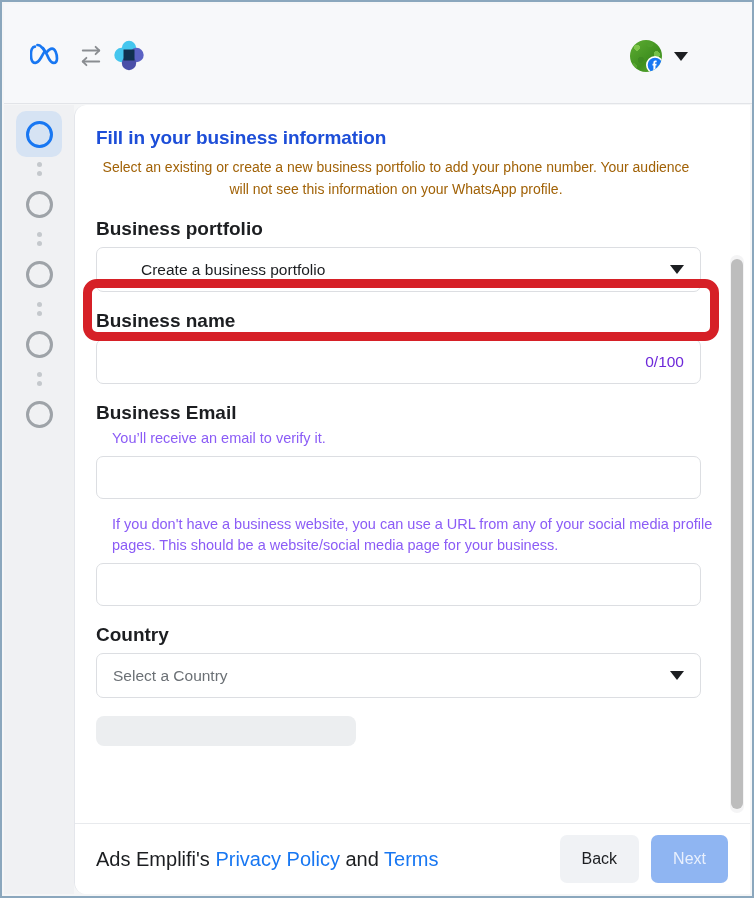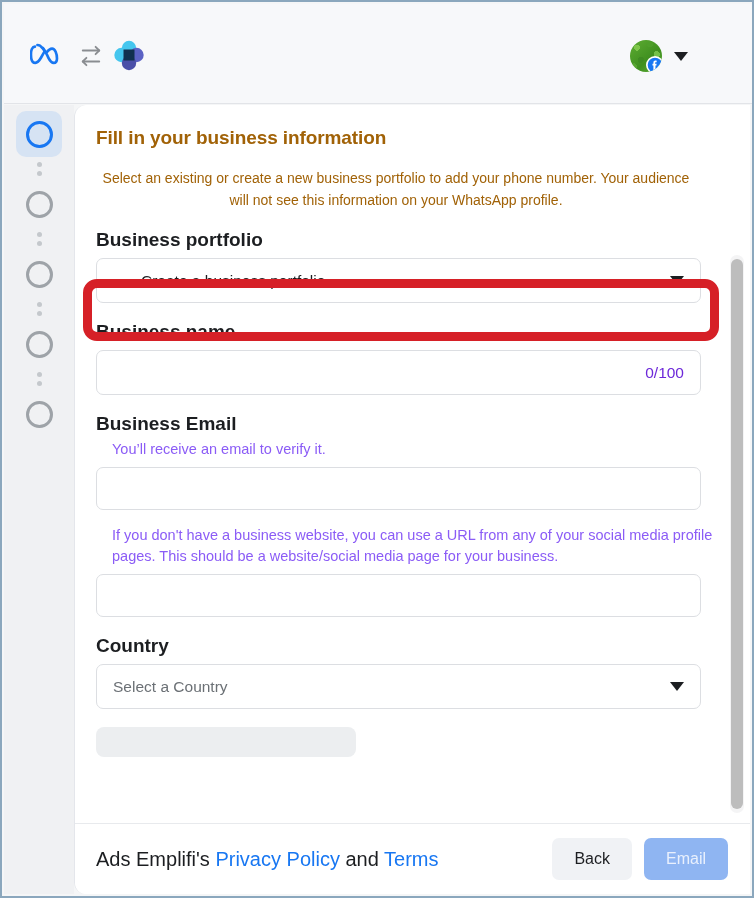--- a/index.html
+++ b/index.html
@@ -120,22 +120,22 @@
   }
   .card-body {
     position: absolute;
     left: 0; top: 0; right: 0; bottom: 71px;
     overflow: hidden;
     padding: 22px 22px 0 21px;
   }
 
   .page-title {
     font-size: 19px; font-weight: bold;
-    color: #a16207;
-    margin: 0 0 19px 0;
+    color: #1d4ed8;
+    margin: 0 0 8px 0;
     letter-spacing: -0.1px;
   }
   .page-desc {
     font-size: 14px;
     color: #a16207;
     line-height: 1.55;
     margin: 0 0 18px 0;
     max-width: 600px;
     text-align: center;
   }
@@ -240,21 +240,21 @@
   .footer-actions {
     margin-left: auto;
     display: flex; align-items: center; gap: 12px;
   }
   .btn {
     border: none;
     border-radius: 7px;
     font-family: "Liberation Sans", sans-serif;
     font-size: 16px;
     cursor: pointer;
-    height: 42px;
+    height: 48px;
     padding: 0 22px;
   }
   .btn-back { background: #f0f2f5; color: #1c1e21; }
   .btn-next { background: #8fb5f2; color: #e9f0fd; cursor: default; }
 </style>
 </head>
 <body>
 
 <div class="window">
 
@@ -390,20 +390,20 @@
 
     <div class="card-footer">
       <div class="legal">
         <span>Ads Emplifi's</span>
         <a href="#">Privacy Policy</a>
         <span>and</span>
         <a href="#">Terms</a>
       </div>
       <div class="footer-actions">
         <button class="btn btn-back">Back</button>
-        <button class="btn btn-next">Email</button>
+        <button class="btn btn-next">Next</button>
       </div>
     </div>
   </div>
 
   <div class="highlight-ring"></div>
 
 </div>
 
 </body></html>

